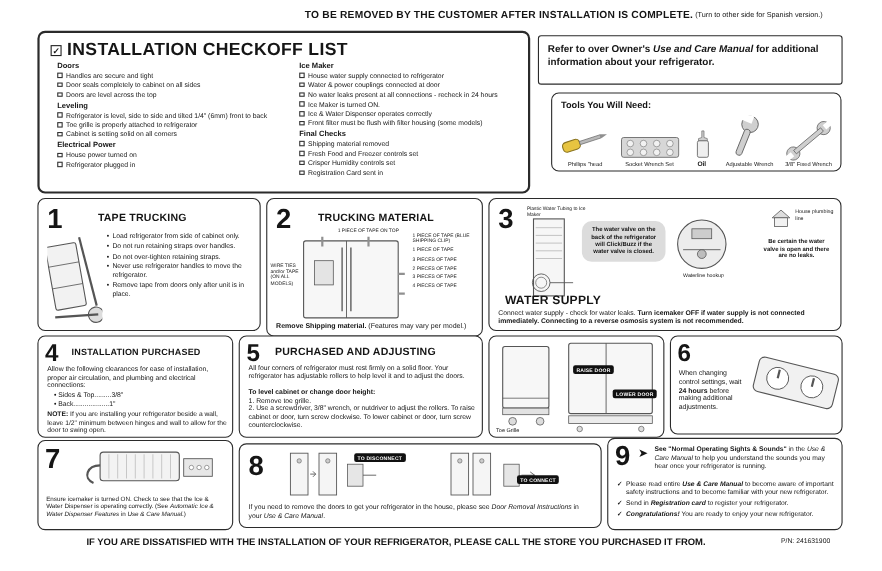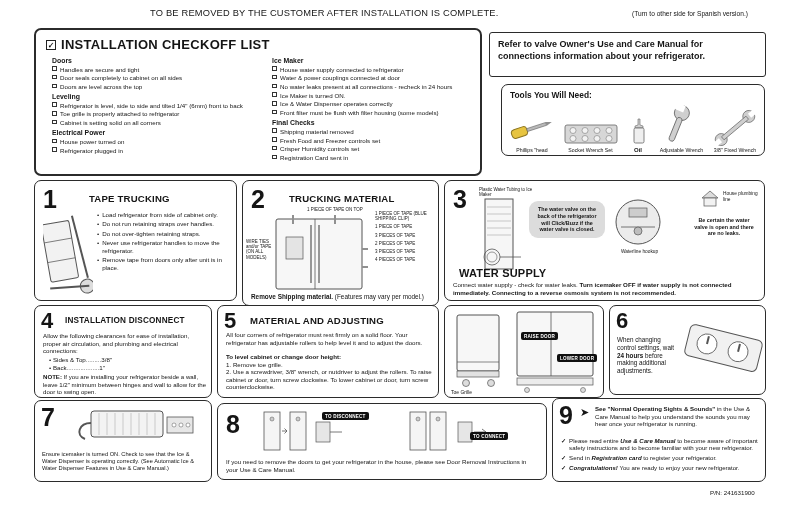--- a/index.html
+++ b/index.html
@@ -1,32 +1,32 @@
 <!DOCTYPE html>
 <html><head>
 <meta charset="utf-8">
 <style>
   *{margin:0;padding:0;box-sizing:border-box}
   html,body{background:#fff}
   .page{position:relative;width:802px;height:519px;background:#fff;font-family:"Liberation Sans",sans-serif;color:#151515;overflow:hidden}
   .box{position:absolute;border:1.6px solid #2b2b2b;border-radius:7px;background:#fff}
-  .hdr-title{position:absolute;left:150px;top:8px;width:480px;text-align:left;font-weight:normal;font-size:9.3px;letter-spacing:.2px}
+  .hdr-title{position:absolute;left:150px;top:8px;width:480px;text-align:right;font-weight:bold;font-size:9.3px;letter-spacing:.2px}
   .hdr-note{position:absolute;left:632px;top:10px;font-size:6.6px}
   .ck-title{position:absolute;left:10px;top:7px;display:flex;align-items:center;gap:5px}
   .ck-title-box{width:10px;height:10px;border:1.2px solid #222;font-size:8px;line-height:9px;text-align:center;font-weight:bold}
-  .ck-title-text{font-weight:bold;font-size:13px;letter-spacing:.3px}
+  .ck-title-text{font-weight:bold;font-size:16px;letter-spacing:.3px}
   .ck-col{position:absolute}
   .ck-head{font-weight:bold;font-size:6.9px;margin:3px 0 1.5px}
   .ck{display:flex;gap:3.5px;font-size:6.2px;line-height:1.18;margin-bottom:1.4px}
   .bx{flex:0 0 auto;width:4.6px;height:4.6px;border:.9px solid #333;margin-top:.6px}
   .stepnum{position:absolute;font-size:25px;font-weight:bold;line-height:1}
   .steptitle{position:absolute;font-weight:bold;font-size:9.6px;letter-spacing:.2px}
   .txt{position:absolute;font-size:6.2px;line-height:1.24}
   .b{font-weight:bold}
-  .it{}
+  .it{font-style:italic}
   .bit{font-style:italic;font-weight:bold}
   .bullet{display:flex;gap:3px;margin-bottom:1.6px}
   .badge{position:absolute;background:#101010;color:#fff;font-size:4.6px;font-weight:bold;padding:1.5px 3px;border-radius:2px;letter-spacing:.2px;white-space:nowrap}
   .bubble{position:absolute;background:#dcdcdc;border-radius:9px;font-size:5.4px;font-weight:bold;text-align:center;padding:5px 5px;line-height:1.25}
   .tiny{position:absolute;font-size:4.5px;line-height:1.15}
   .tools-title{position:absolute;left:8px;top:5px;font-weight:bold;font-size:8.4px}
   .tools-row{position:absolute;left:4px;top:20px;width:254px;display:flex;justify-content:space-between;align-items:flex-end}
   .tool{display:flex;flex-direction:column;align-items:center;width:52px}
   .tool-label{font-size:5.2px;text-align:center;margin-top:1px;line-height:1.1}
   .tool-label.b{font-weight:bold;font-size:6px}
@@ -126,21 +126,21 @@
           <span>Crisper Humidity controls set</span>
         </div>
       <div class="ck">
           <span class="bx"></span>
           <span>Registration Card sent in</span>
         </div>
     </div>
   </div>
 
   <div class="box" style="left:489px;top:32px;width:277px;height:45px;border-radius:3px">
-    <div style="padding:6px 8px;font-size:9px;font-weight:bold;line-height:1.3"><span>Refer to valve Owner's </span><span class="it">Use and Care Manual</span><span> for connections information about your refrigerator.</span></div>
+    <div style="padding:6px 8px;font-size:9px;font-weight:bold;line-height:1.3"><span>Refer to over Owner's </span><span class="it">Use and Care Manual</span><span> for additional information about your refrigerator.</span></div>
   </div>
 
   <div class="box" style="left:501px;top:84px;width:264px;height:72px">
     <div class="tools-title">Tools You Will Need:</div>
     <div class="tools-row">
       <div class="tool">
         <svg width="44" height="36" viewBox="0 0 44 36">
           <g transform="rotate(-18 22 18)">
             <rect x="1" y="13" width="16" height="9" rx="3.5" fill="#e7c440" stroke="#8a7420" stroke-width="1"></rect>
             <rect x="17" y="16" width="20" height="3" fill="#b9b9b9" stroke="#666" stroke-width=".6"></rect>
@@ -290,30 +290,30 @@
     </svg>
     <div class="tiny" style="left:278px;top:10px;width:38px;font-size:4.8px">House plumbing line</div>
     <div class="tiny" style="left:176px;top:68px;width:60px;font-size:4.8px">Waterline hookup</div>
     <div class="txt b" style="left:246px;top:36px;width:66px;font-size:5.4px;text-align:center">Be certain the water valve is open and there are no leaks.</div>
     <div class="steptitle" style="left:14px;top:86px;width:150px;text-align:left;font-size:11px">WATER SUPPLY</div>
     <div class="txt" style="left:8px;top:100px;width:304px"><span>Connect water supply - check for water leaks. </span><span class="b">Turn icemaker OFF if water supply is not connected immediately. Connecting to a reverse osmosis system is not recommended.</span></div>
   </div>
 
   <div class="box" style="left:34px;top:305px;width:178px;height:93px">
     <div class="stepnum" style="left:6px;top:4px;font-size:22px">4</div>
-    <div class="steptitle" style="left:30px;top:10px;font-size:8.2px">INSTALLATION DISCONNECT</div>
+    <div class="steptitle" style="left:30px;top:10px;font-size:8.2px">INSTALLATION PURCHASED</div>
     <div class="txt" style="left:8px;top:26px;width:162px">Allow the following clearances for ease of installation, proper air circulation, and plumbing and electrical connections:</div>
     <div class="txt" style="left:14px;top:50px;width:150px">• Sides &amp; Top.........3/8"</div>
     <div class="txt" style="left:14px;top:58px;width:150px">• Back...................1"</div>
     <div class="txt" style="left:8px;top:67px;width:164px;font-size:6.1px"><span class="b">NOTE:</span><span> If you are installing your refrigerator beside a wall, leave 1/2" minimum between hinges and wall to allow for the door to swing open.</span></div>
   </div>
 
   <div class="box" style="left:217px;top:305px;width:222px;height:93px">
     <div class="stepnum" style="left:6px;top:4px;font-size:22px">5</div>
-    <div class="steptitle" style="left:32px;top:9px">MATERIAL AND ADJUSTING</div>
+    <div class="steptitle" style="left:32px;top:9px">PURCHASED AND ADJUSTING</div>
     <div class="txt" style="left:8px;top:25px;width:206px">All four corners of refrigerator must rest firmly on a solid floor. Your refrigerator has adjustable rollers to help level it and to adjust the doors.</div>
     <div class="txt b" style="left:8px;top:47px;width:206px">To level cabinet or change door height:</div>
     <div class="txt" style="left:8px;top:55px;width:206px">1. Remove toe grille.</div>
     <div class="txt" style="left:8px;top:62px;width:206px">2. Use a screwdriver, 3/8" wrench, or nutdriver to adjust the rollers. To raise cabinet or door, turn screw clockwise. To lower cabinet or door, turn screw counterclockwise.</div>
   </div>
 
   <div class="box" style="left:444px;top:305px;width:160px;height:93px">
     <svg width="58" height="78" viewBox="0 0 58 78" style="position:absolute;left:6px;top:6px">
       <rect x="6" y="3" width="42" height="56" rx="2" fill="#f7f7f7" stroke="#555" stroke-width="1"></rect>
       <line x1="6" y1="50" x2="48" y2="50" stroke="#555" stroke-width=".7"></line>
@@ -407,15 +407,16 @@
           <span class="b">✓</span>
           <span><span>Send in </span><span class="bit">Registration card</span><span> to register your refrigerator.</span></span>
         </div>
       <div class="check-item">
           <span class="b">✓</span>
           <span><span></span><span class="bit">Congratulations!</span><span> You are ready to enjoy your new refrigerator.</span></span>
         </div>
     </div>
   </div>
 
+  <div class="footer-text">IF YOU ARE DISSATISFIED WITH THE INSTALLATION OF YOUR REFRIGERATOR, PLEASE CALL THE STORE YOU PURCHASED IT FROM.</div>
   <div class="pn">P/N: 241631900</div>
 
 </div>
 
 </body></html>

